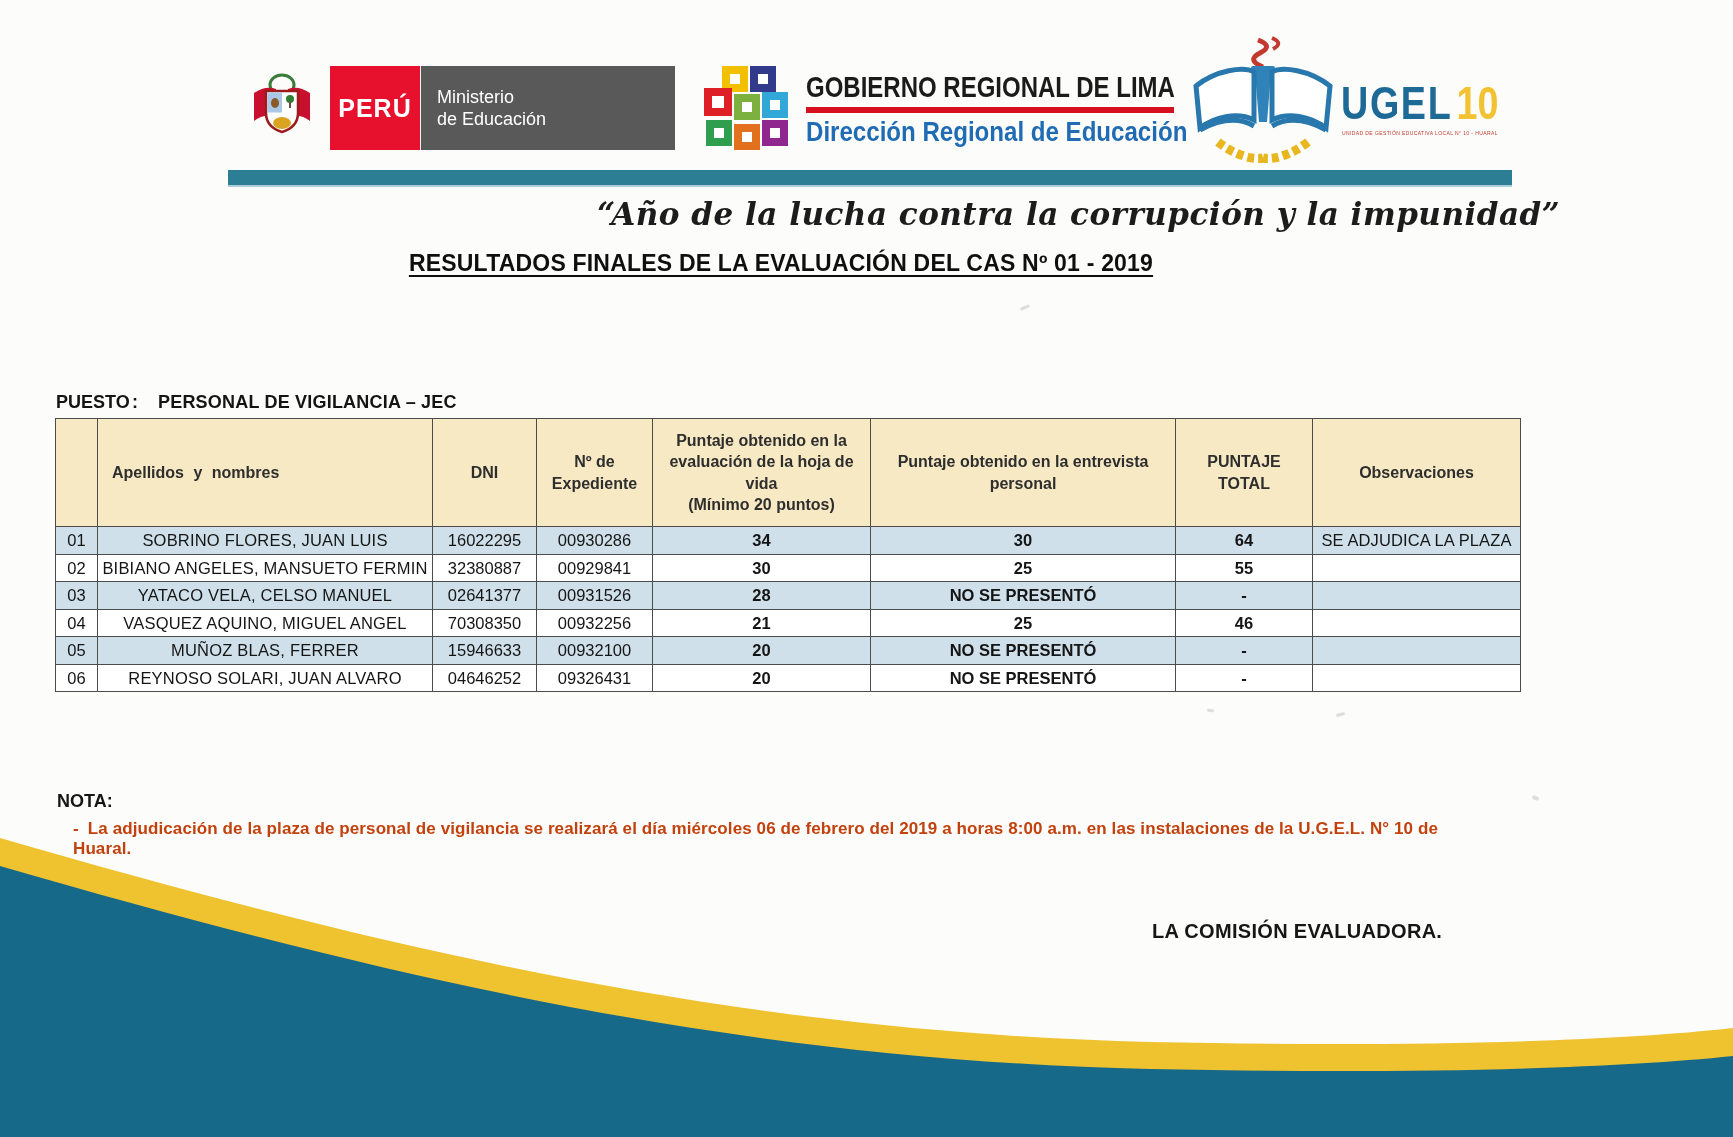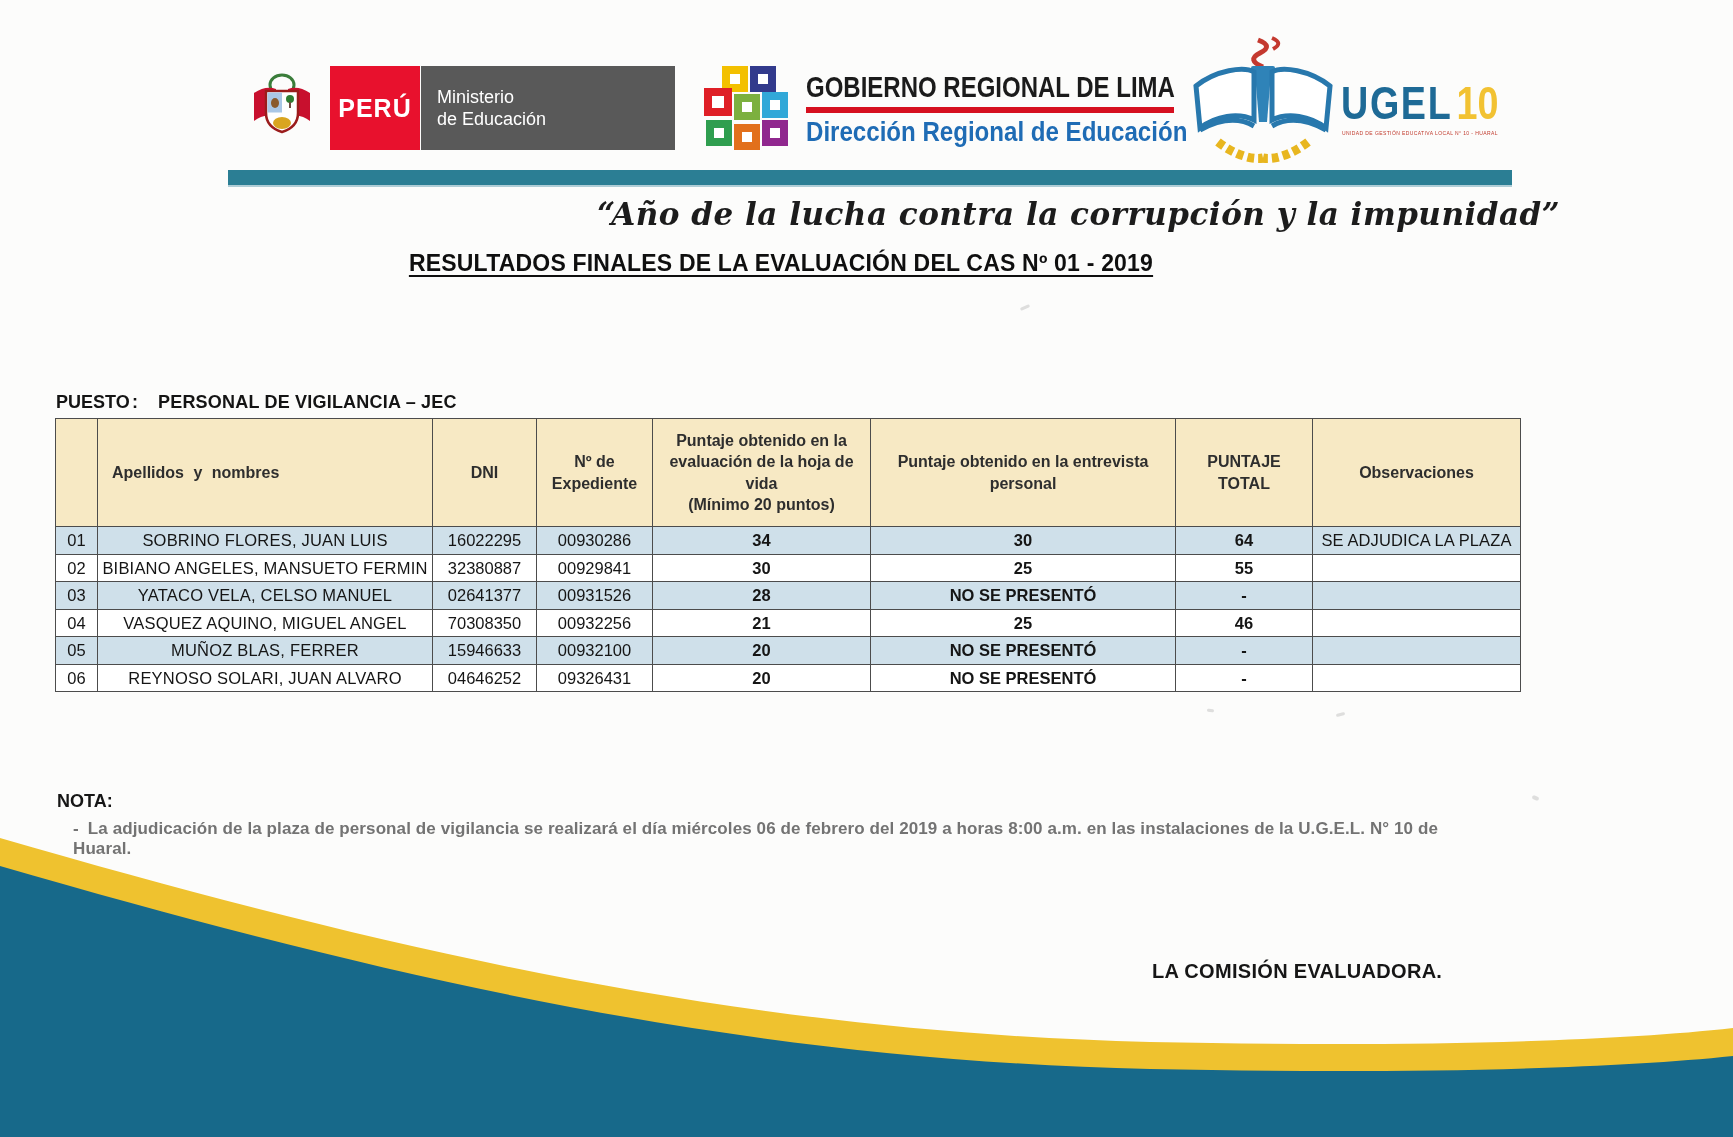--- a/index.html
+++ b/index.html
@@ -62,23 +62,23 @@
   #results-table tbody tr{height:27.5px;background:#fff;}
   #results-table tbody tr.alt{background:#cfe0ea;}
   #results-table tbody td{font-size:16.5px;text-align:center;padding:0;line-height:1;color:#151515;}
   td.t-name{text-align:left;padding-left:10px;letter-spacing:.2px;}
   td.t-bold{font-weight:700;}
   td.t-obs{font-size:14.5px;letter-spacing:.1px;}
 
   
   #note-label{position:absolute;left:57px;top:791px;font-size:18px;font-weight:700;}
   #note-line{position:absolute;left:73px;top:819px;width:1390px;font-size:17px;font-weight:700;
-             color:#737373;letter-spacing:.1px;}
+             color:#c2410c;letter-spacing:.1px;}
   #note-line .bullet{margin-right:9px;}
-  #signature{position:absolute;left:1152px;top:960px;font-size:20px;font-weight:700;letter-spacing:.3px;}
+  #signature{position:absolute;left:1152px;top:920px;font-size:20px;font-weight:700;letter-spacing:.3px;}
 
   
   #waves{position:absolute;left:0;top:0;width:1733px;height:1137px;pointer-events:none;}
   .speck{position:absolute;background:#bfbfbf;opacity:.5;border-radius:2px;}
 </style>
 </head>
 <body>
 
 <div class="page">
 

